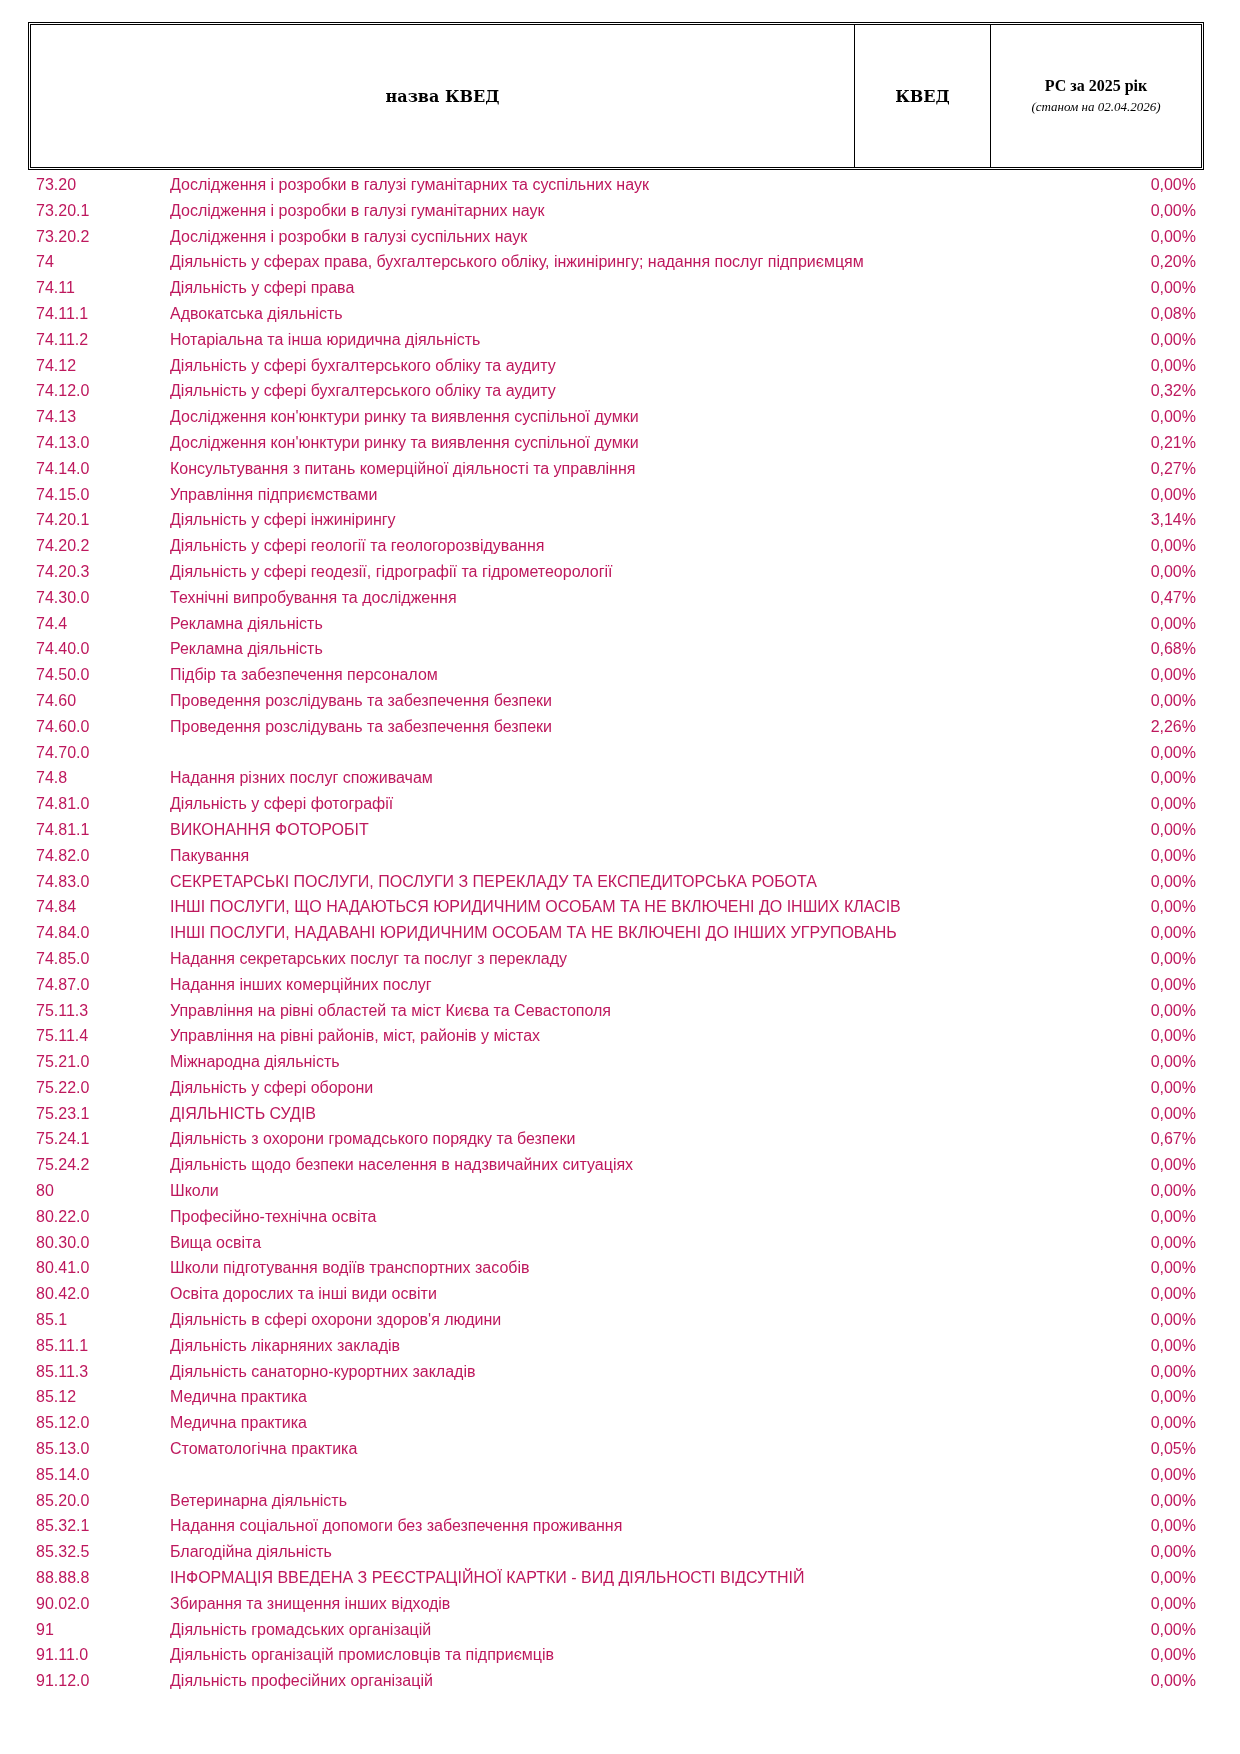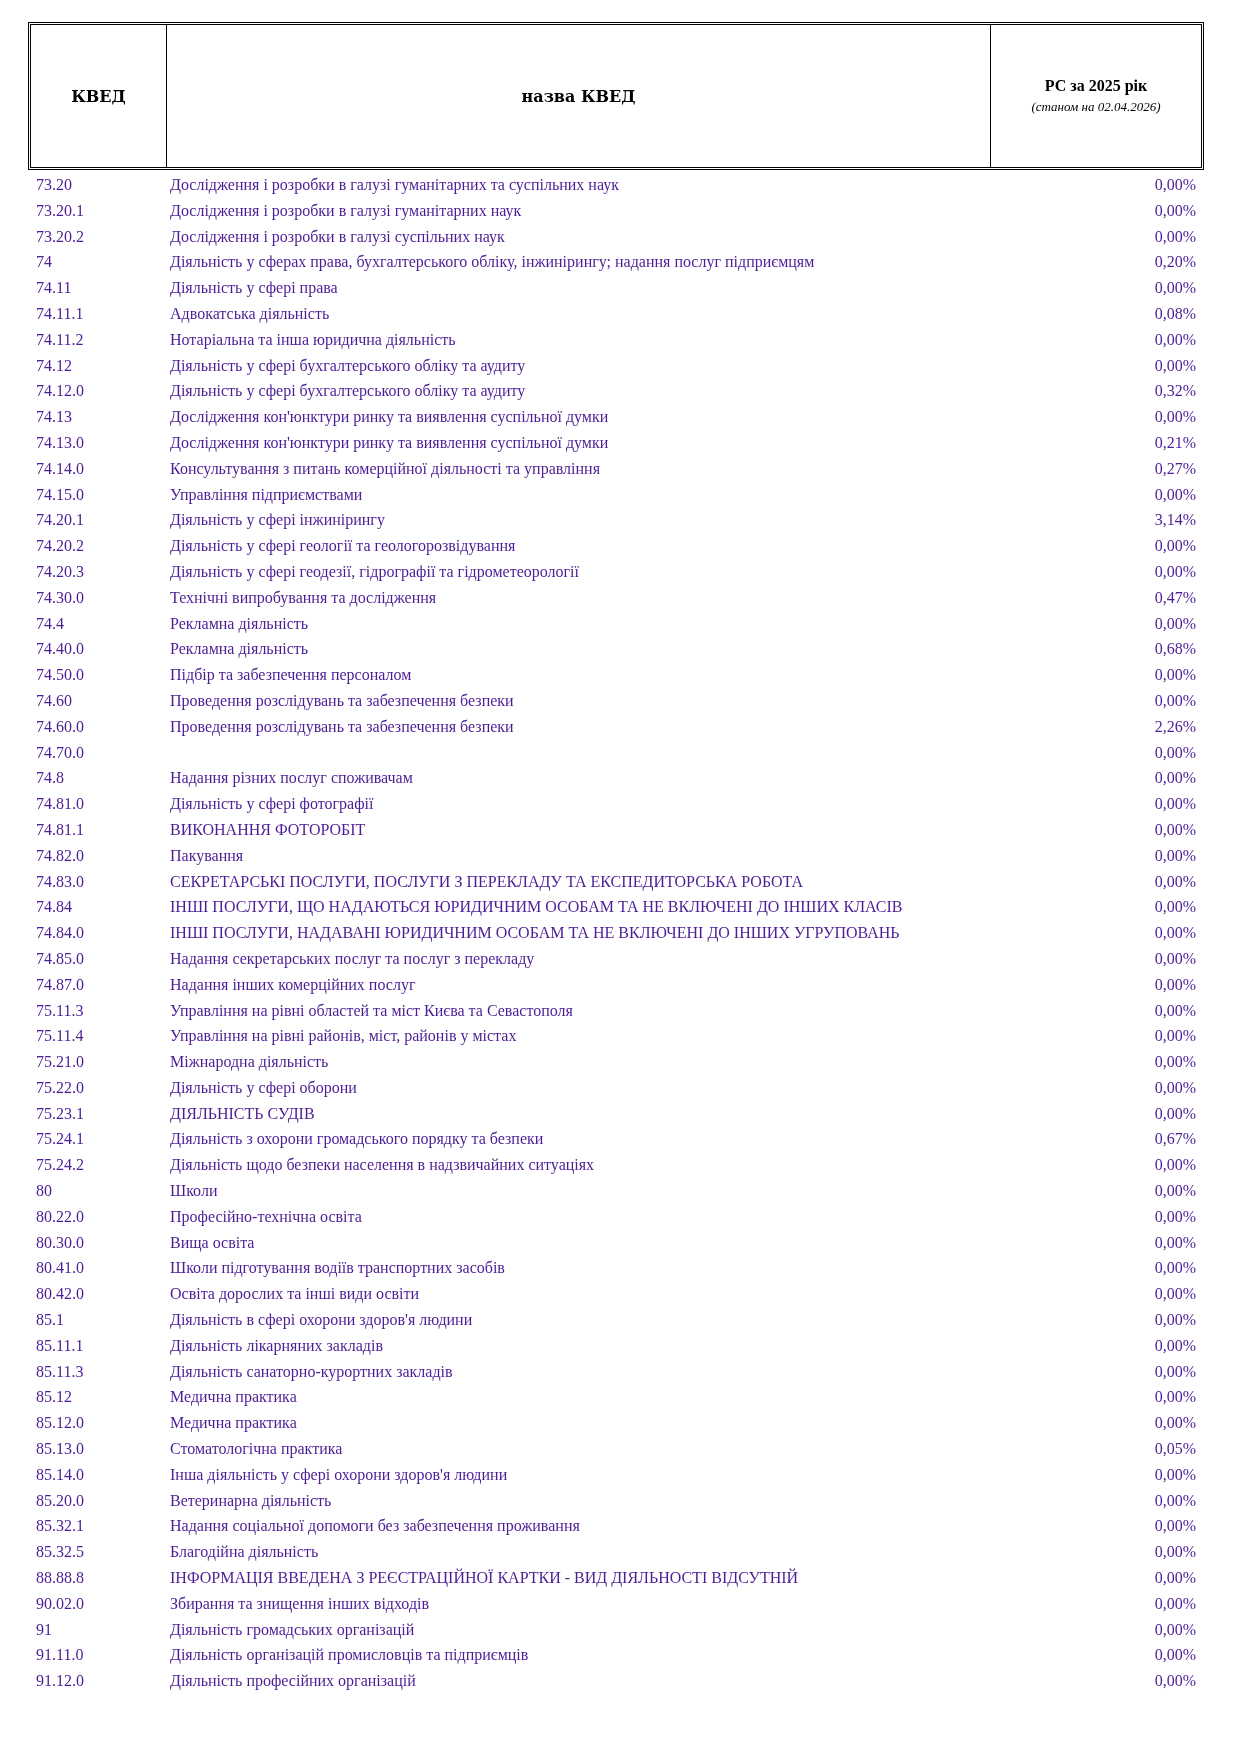--- a/index.html
+++ b/index.html
@@ -18,37 +18,37 @@
   }
   .header .c1 { width: 136px; border-right: 1px solid #000; }
   .header .c2 { flex: 1; border-right: 1px solid #000; }
   .header .c3 { width: 210px; font-family: Liberation Serif, serif; }
   .hdr-title { font-weight: bold; font-size: 16px; }
   .hdr-sub { font-style: italic; font-size: 13px; margin-top: 4px; }
 
   .rows { position: absolute; left: 0; top: 172px; width: 1240px; }
   .row {
     position: relative; height: 25.8px; line-height: 25.8px;
-    font-family: Liberation Serif, serif; font-size: 16px; color: #4c1d95;
+    font-family: Liberation Sans, sans-serif; font-size: 16px; color: #be185d;
     white-space: nowrap;
   }
   .row .code { position: absolute; left: 36px; }
   .row .name { position: absolute; left: 170px; }
   .row .val { position: absolute; right: 44px; text-align: center; }
 </style>
 </head>
 <body>
 
 <div class="page">
   <div class="header">
+    <div class="cell c2">
+      <span class="hdr-title">назва КВЕД</span>
+    </div>
     <div class="cell c1">
       <span class="hdr-title">КВЕД</span>
-    </div>
-    <div class="cell c2">
-      <span class="hdr-title">назва КВЕД</span>
     </div>
     <div class="cell c3">
       <span class="hdr-title">РС за 2025 рік</span>
       <span class="hdr-sub">(станом на 02.04.2026)</span>
     </div>
   </div>
 
   <div class="rows" id="rows">
       <div class="row">
         <span class="code">73.20</span>
@@ -294,21 +294,20 @@
         <span class="name">Медична практика</span>
         <span class="val">0,00%</span>
       </div>
       <div class="row">
         <span class="code">85.13.0</span>
         <span class="name">Стоматологічна практика</span>
         <span class="val">0,05%</span>
       </div>
       <div class="row">
         <span class="code">85.14.0</span>
-        <span class="name">Інша діяльність у сфері охорони здоров'я  людини</span>
         <span class="val">0,00%</span>
       </div>
       <div class="row">
         <span class="code">85.20.0</span>
         <span class="name">Ветеринарна діяльність</span>
         <span class="val">0,00%</span>
       </div>
       <div class="row">
         <span class="code">85.32.1</span>
         <span class="name">Надання соціальної допомоги без забезпечення проживання</span>

